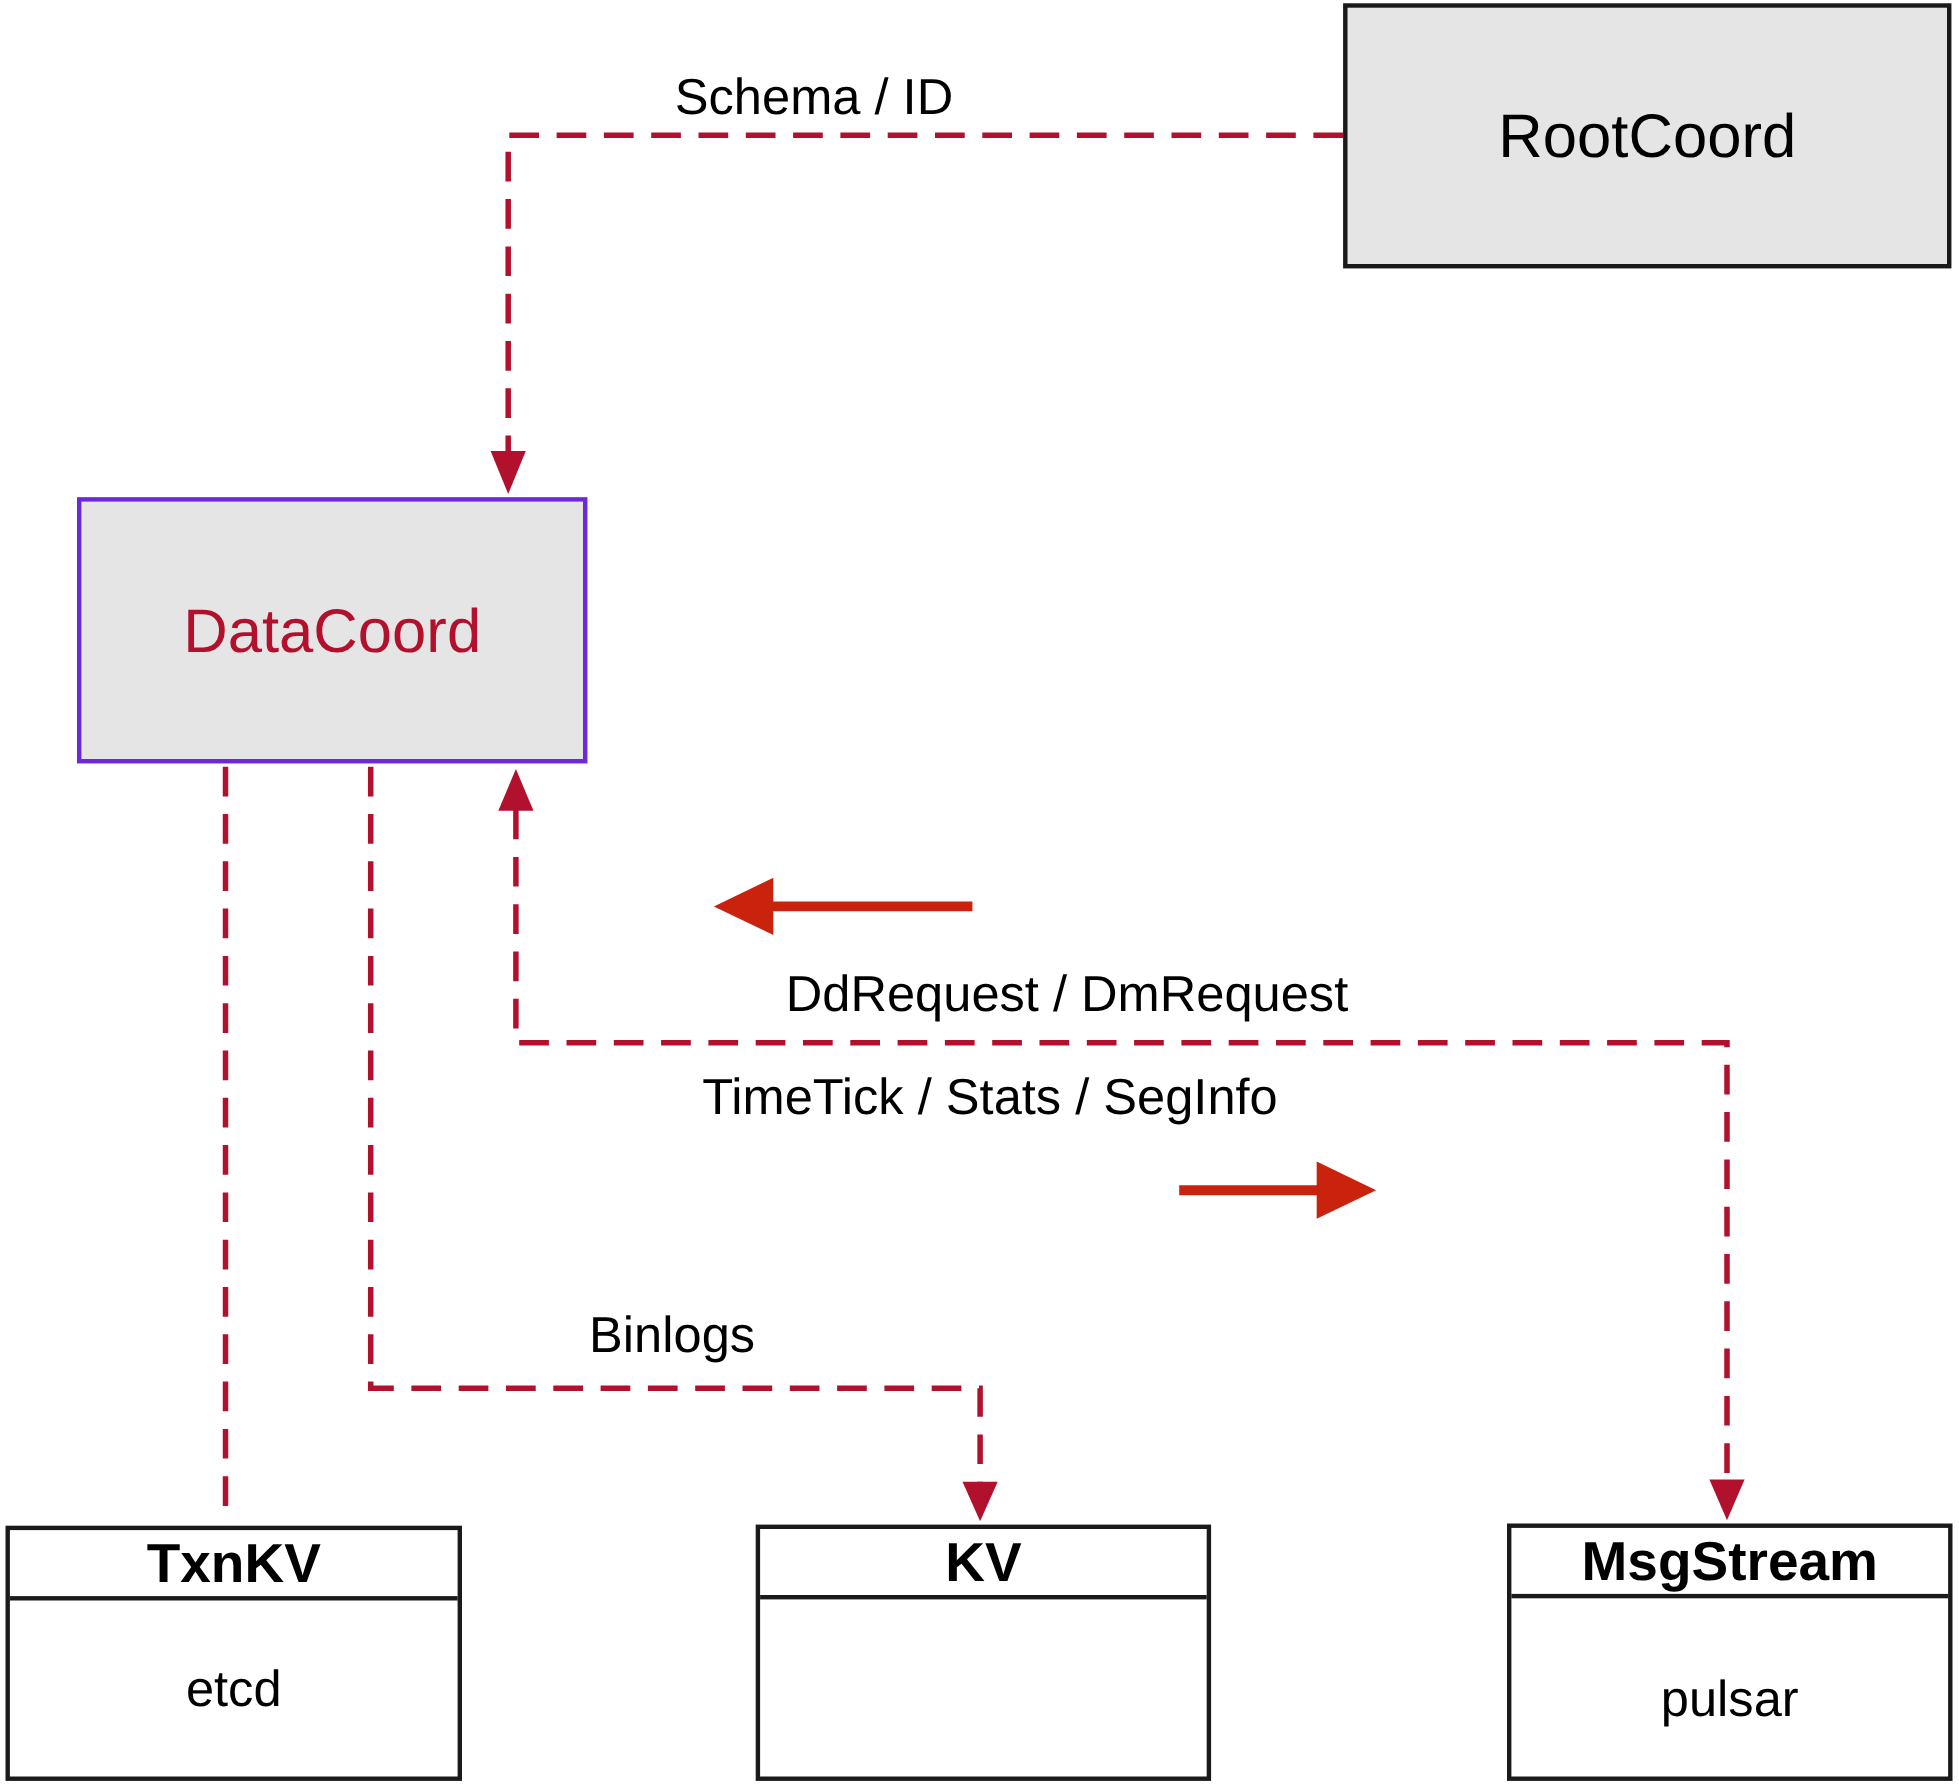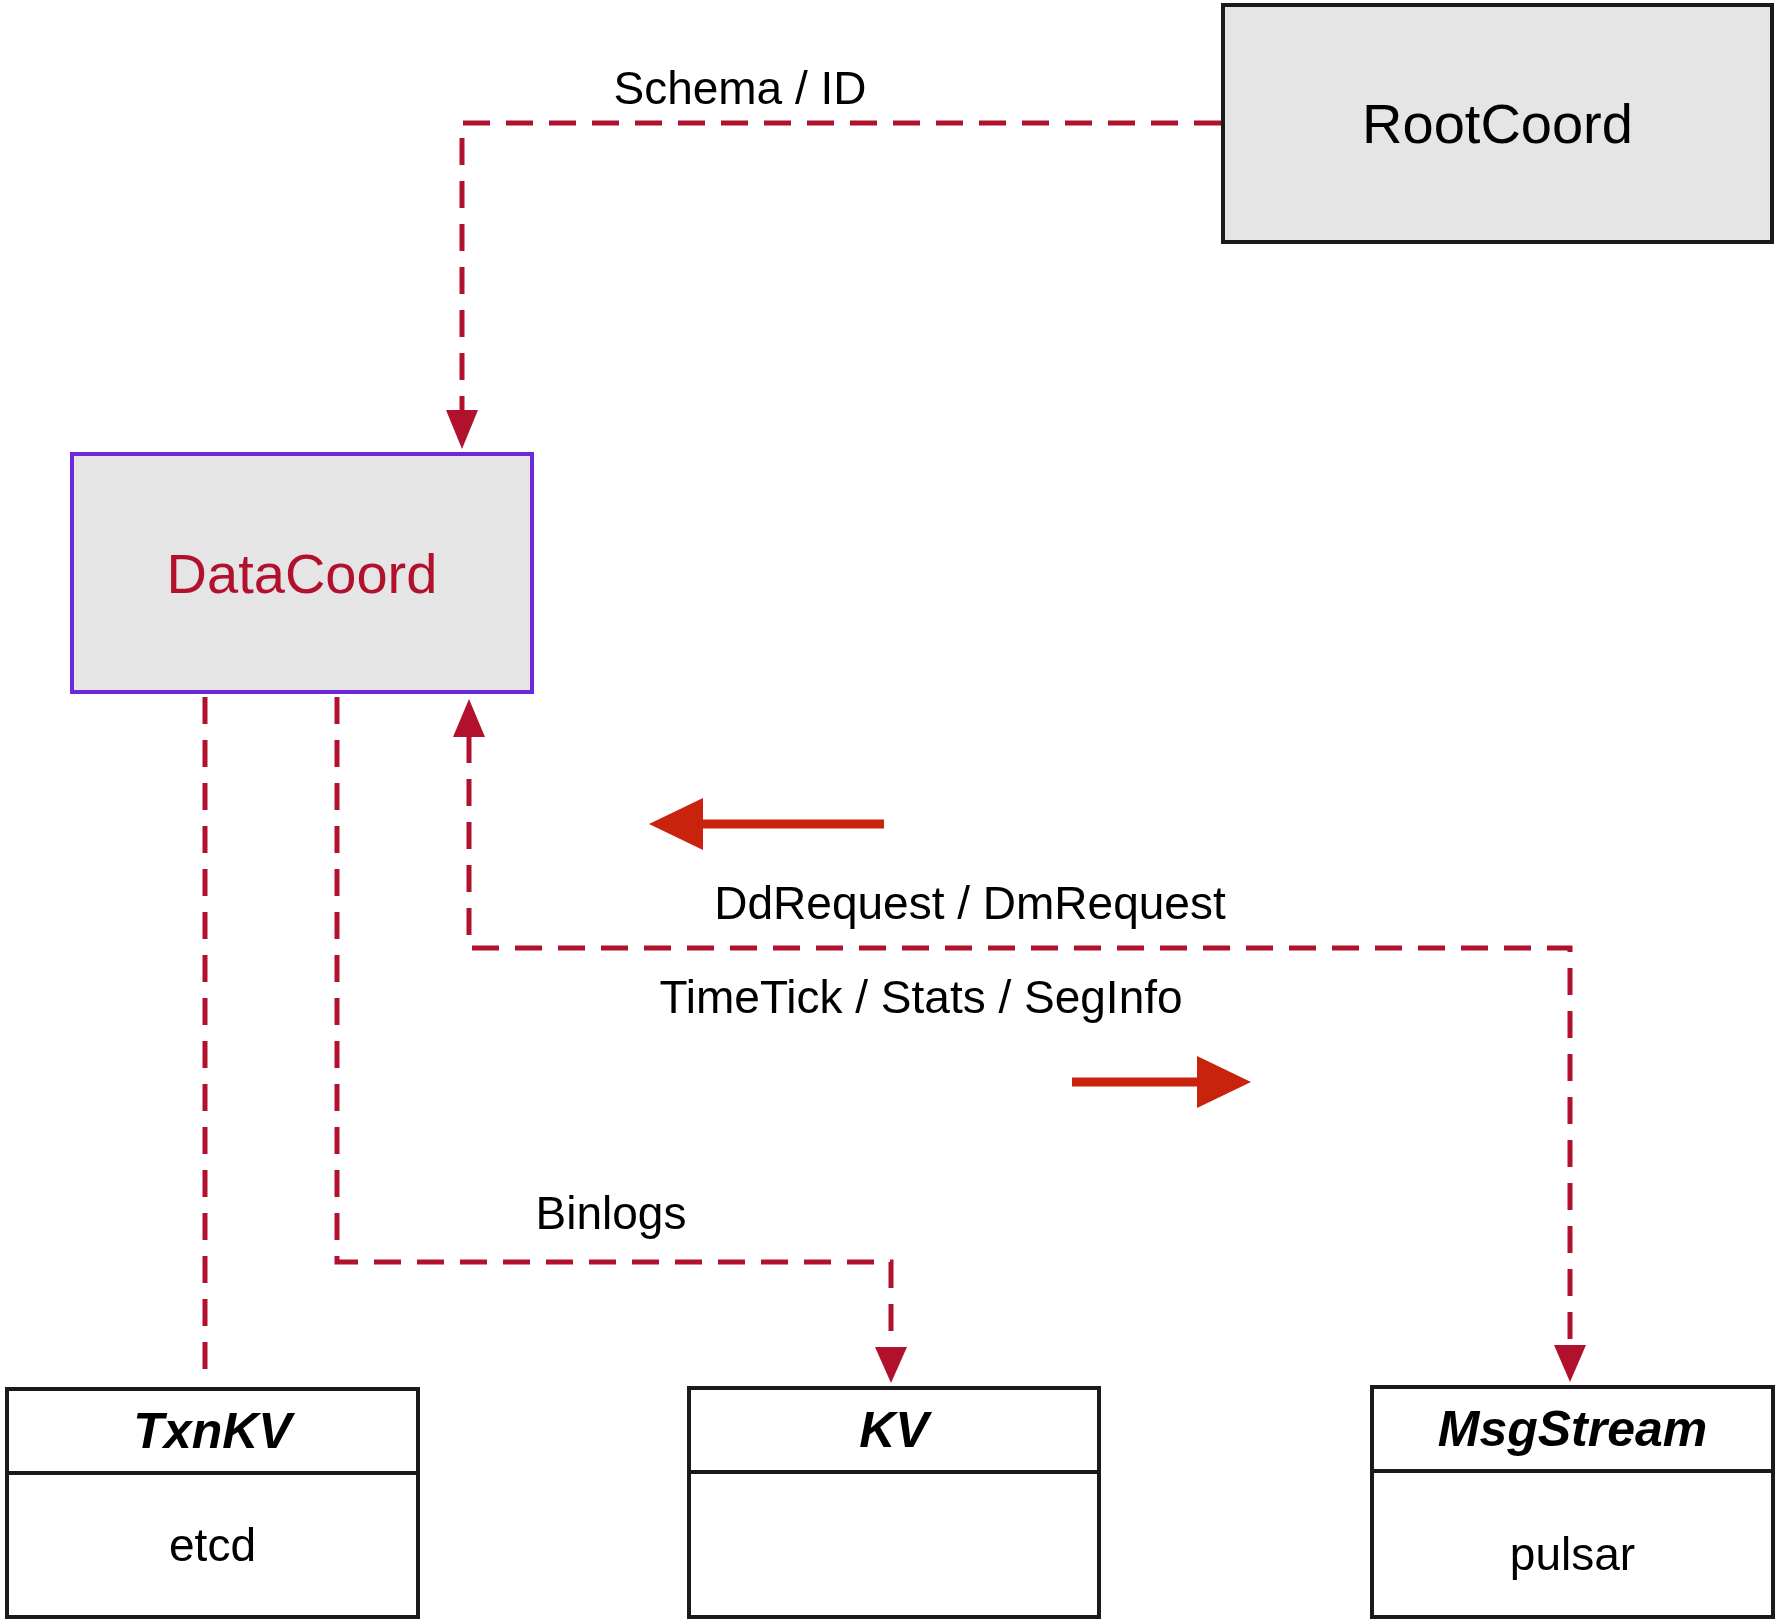--- a/index.html
+++ b/index.html
@@ -27,36 +27,36 @@
     border:4px solid #6d28d9;color:#b2112e;font-size:56px;
   }
   .store{
     position:absolute;box-sizing:border-box;background:#ffffff;
     border:4px solid #1a1a1a;display:flex;flex-direction:column;
   }
   .store-txnkv{left:5px;top:1387px;width:415px;height:232px;}
   .store-kv{left:687px;top:1386px;width:414px;height:233px;}
   .store-msg{left:1370px;top:1385px;width:405px;height:234px;gap:20px;}
   .store-header{
-    box-sizing:border-box;height:84px;border-bottom:4px solid #1a1a1a;
+    box-sizing:border-box;height:64px;border-bottom:4px solid #1a1a1a;
     display:flex;align-items:center;justify-content:center;
-    font-size:50px;font-weight:bold;color:#000000;font-style:italic;
+    font-size:50px;font-weight:bold;color:#000000;
   }
   .store-body{
     flex:1;display:flex;flex-direction:column;align-items:center;justify-content:center;
     font-size:46px;color:#000000;line-height:64px;text-align:center;
   }
   
   .edge-label{
     position:absolute;transform:translate(-50%,-50%);
     font-size:46px;color:#000000;white-space:nowrap;
   }
   .lbl-schema{left:740px;top:88px;}
   .lbl-dd{left:970px;top:903px;}
-  .lbl-tt{left:921px;top:997px;}
+  .lbl-tt{left:900px;top:997px;}
   .lbl-bin{left:571px;top:1213px;margin-left:40px;}
 </style>
 </head>
 <body>
 
 <div class="stage">
 
   <svg class="wires" viewBox="0 0 1781 1624">
 
     <g>

